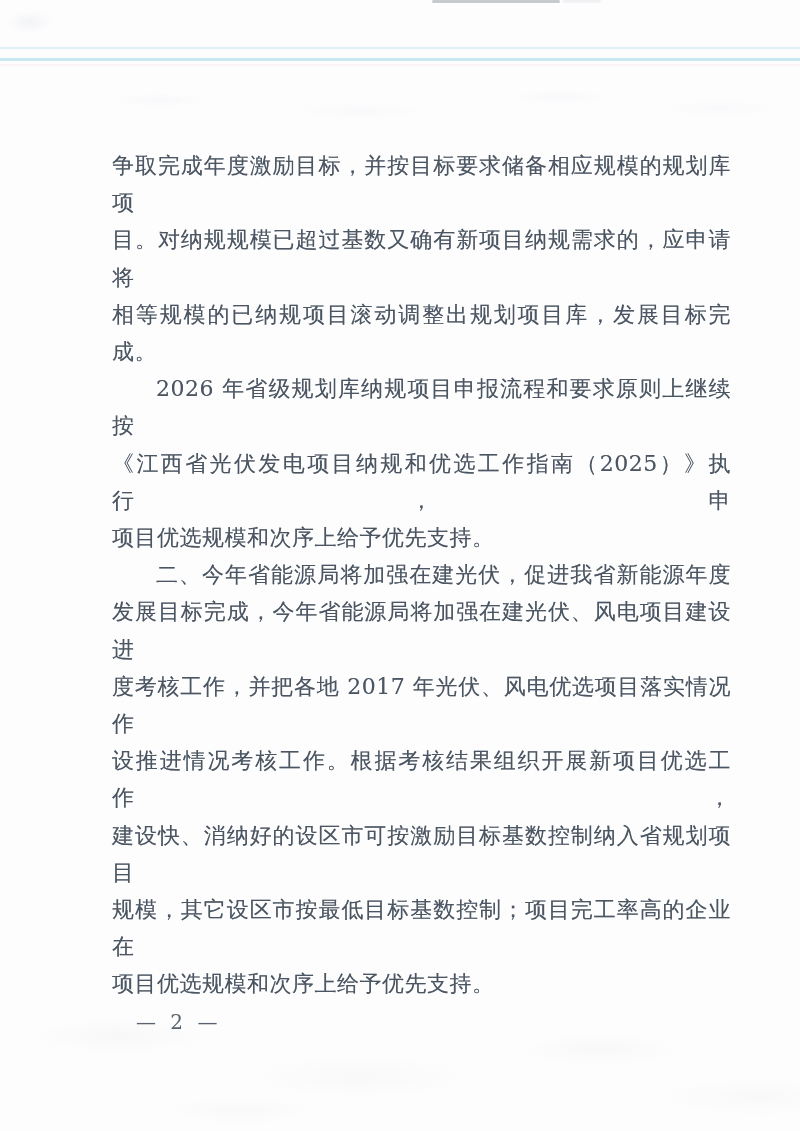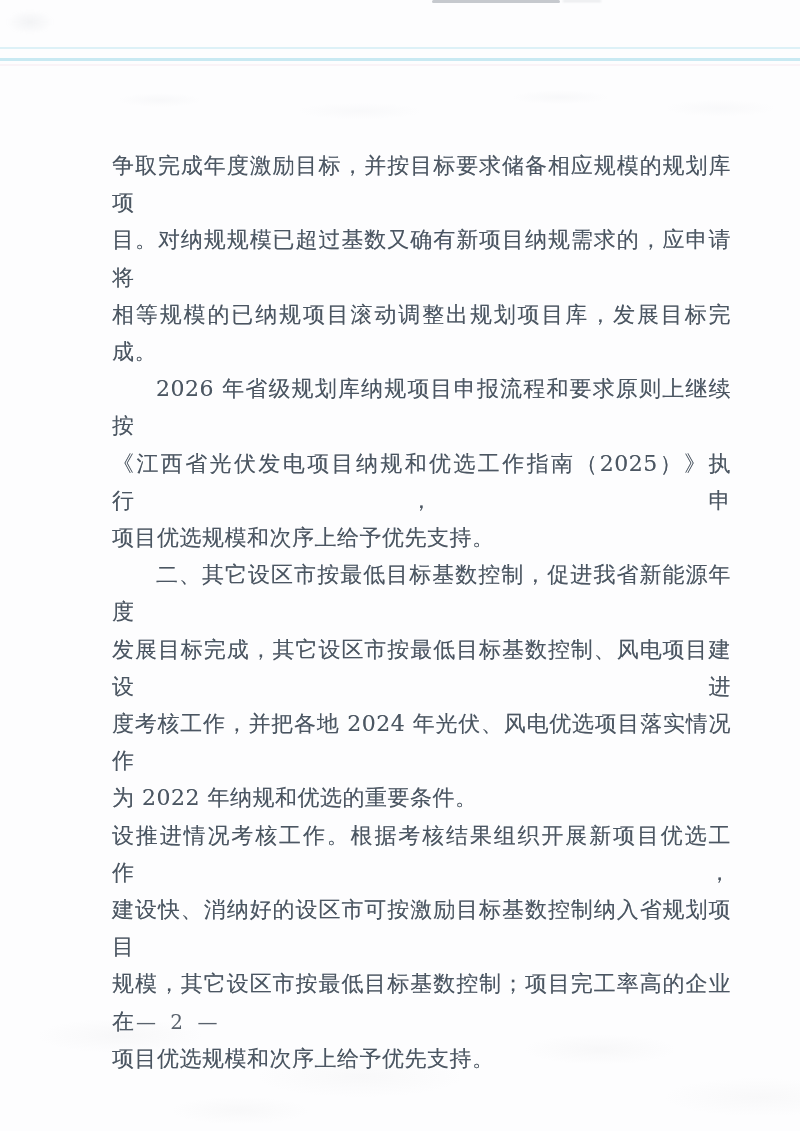--- a/index.html
+++ b/index.html
@@ -119,24 +119,23 @@
   <div class="scanline-b"></div>
   <div class="scanline-pink"></div>
   <div class="noise-band-top"></div>
   <div class="body-text" id="docBody">
       <div class="line stretch">争取完成年度激励目标，并按目标要求储备相应规模的规划库项</div>
       <div class="line stretch">目。对纳规规模已超过基数又确有新项目纳规需求的，应申请将</div>
       <div class="line">相等规模的已纳规项目滚动调整出规划项目库，发展目标完成。</div>
       <div class="line indent stretch">2026 年省级规划库纳规项目申报流程和要求原则上继续按</div>
       <div class="line stretch">《江西省光伏发电项目纳规和优选工作指南（2025）》执行，申</div>
       <div class="line">项目优选规模和次序上给予优先支持。</div>
-      <div class="line indent stretch">二、其它设区市按最低目标基数控制，促进我省新能源年度</div>
-      <div class="line stretch">发展目标完成，其它设区市按最低目标基数控制、风电项目建设进</div>
-      <div class="line stretch">度考核工作，并把各地 2024 年光伏、风电优选项目落实情况作</div>
-      <div class="line">为 2022 年纳规和优选的重要条件。</div>
+      <div class="line indent stretch">二、今年省能源局将加强在建光伏，促进我省新能源年度</div>
+      <div class="line stretch">发展目标完成，今年省能源局将加强在建光伏、风电项目建设进</div>
+      <div class="line stretch">度考核工作，并把各地 2017 年光伏、风电优选项目落实情况作</div>
       <div class="line stretch">设推进情况考核工作。根据考核结果组织开展新项目优选工作，</div>
       <div class="line stretch">建设快、消纳好的设区市可按激励目标基数控制纳入省规划项目</div>
       <div class="line stretch">规模，其它设区市按最低目标基数控制；项目完工率高的企业在</div>
       <div class="line">项目优选规模和次序上给予优先支持。</div>
     </div>
   <div class="page-number">— 2 —</div>
   <div class="noise-band-bottom"></div>
 </div>
 
 </body></html>

